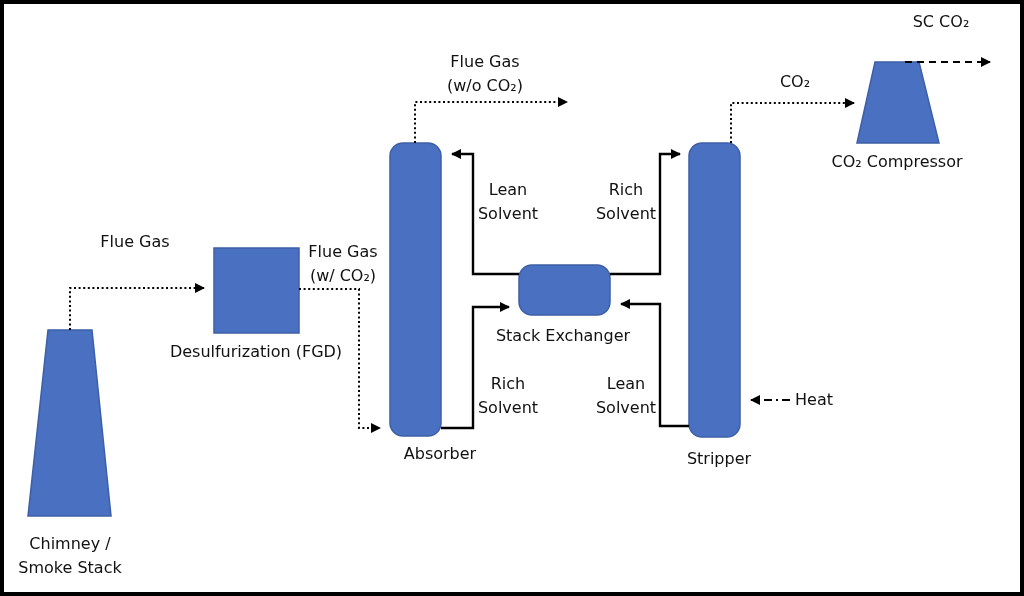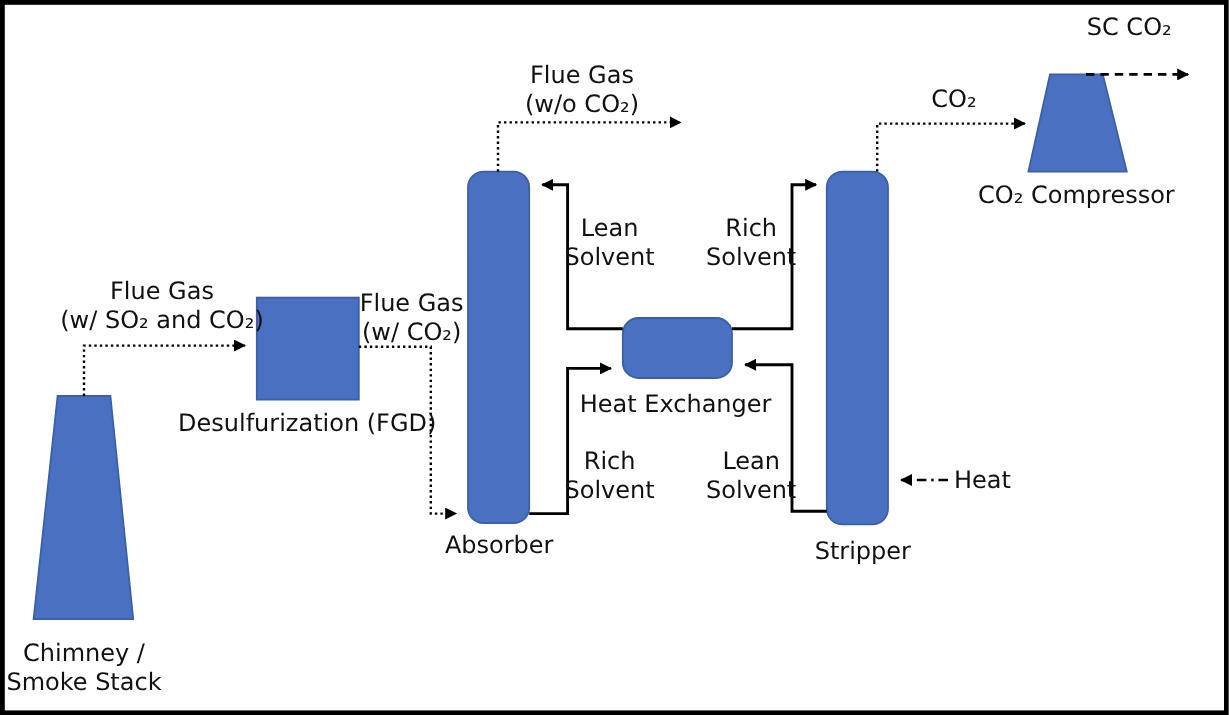--- a/index.html
+++ b/index.html
@@ -10,21 +10,21 @@
     border:4px solid #000;
     box-sizing:border-box;
     overflow:hidden;
     font-family:"DejaVu Sans","Liberation Sans",sans-serif;
   }
   #shapes{position:absolute;left:0;top:0;width:1016px;height:588px;}
   .lbl{
     position:absolute;
     transform:translateX(-50%);
     text-align:center;
-    font-size:20px;
+    font-size:16px;
     line-height:24px;
     color:var(--text-color,#111);
     white-space:nowrap;
   }
   .lbl.left{transform:none;text-align:center;}
 </style>
 </head>
 <body>
 
 <div id="stage" style="--shape-fill: #4A70C2; --shape-stroke: #3C5FA6; --line-color: #000000; --text-color: #111111;">
@@ -53,21 +53,20 @@
     <path d="M606,270 H656 V150 H676" fill="none" stroke="var(--line-color)" stroke-width="2.4" marker-end="url(#arr)"></path>
     <path d="M685,422 H656 V300 H617" fill="none" stroke="var(--line-color)" stroke-width="2.4" marker-end="url(#arr)"></path>
 
     <path d="M901,58 H986" fill="none" stroke="var(--line-color)" stroke-width="2.2" stroke-dasharray="7 5" marker-end="url(#arr)"></path>
 
     <path d="M786,396 H747" fill="none" stroke="var(--line-color)" stroke-width="2.2" stroke-dasharray="8 4 2 4" marker-end="url(#arr)"></path>
   </svg>
 
   <div class="lbl" style="left:131px;top:226px">
     <div>Flue Gas</div>
-    <div>(w/ SO₂ and CO₂)</div>
   </div>
 
   <div class="lbl" style="left:339px;top:236px">
     <div>Flue Gas</div>
     <div>(w/ CO₂)</div>
   </div>
 
   <div class="lbl" style="left:481px;top:46px">
     <div>Flue Gas</div>
     <div>(w/o CO₂)</div>
@@ -107,26 +106,26 @@
 
   <div class="lbl" style="left:66px;top:528px">
     <div>Chimney /</div>
     <div>Smoke Stack</div>
   </div>
 
   <div class="lbl" style="left:252px;top:336px">
     <div>Desulfurization (FGD)</div>
   </div>
 
-  <div class="lbl" style="left:412px;top:438px">
+  <div class="lbl" style="left:436px;top:438px">
     <div>Absorber</div>
   </div>
 
   <div class="lbl" style="left:559px;top:320px">
-    <div>Heat Exchanger</div>
+    <div>Stack Exchanger</div>
   </div>
 
   <div class="lbl" style="left:715px;top:443px">
     <div>Stripper</div>
   </div>
 
   <div class="lbl" style="left:893px;top:146px">
     <div>CO₂ Compressor</div>
   </div>
 

